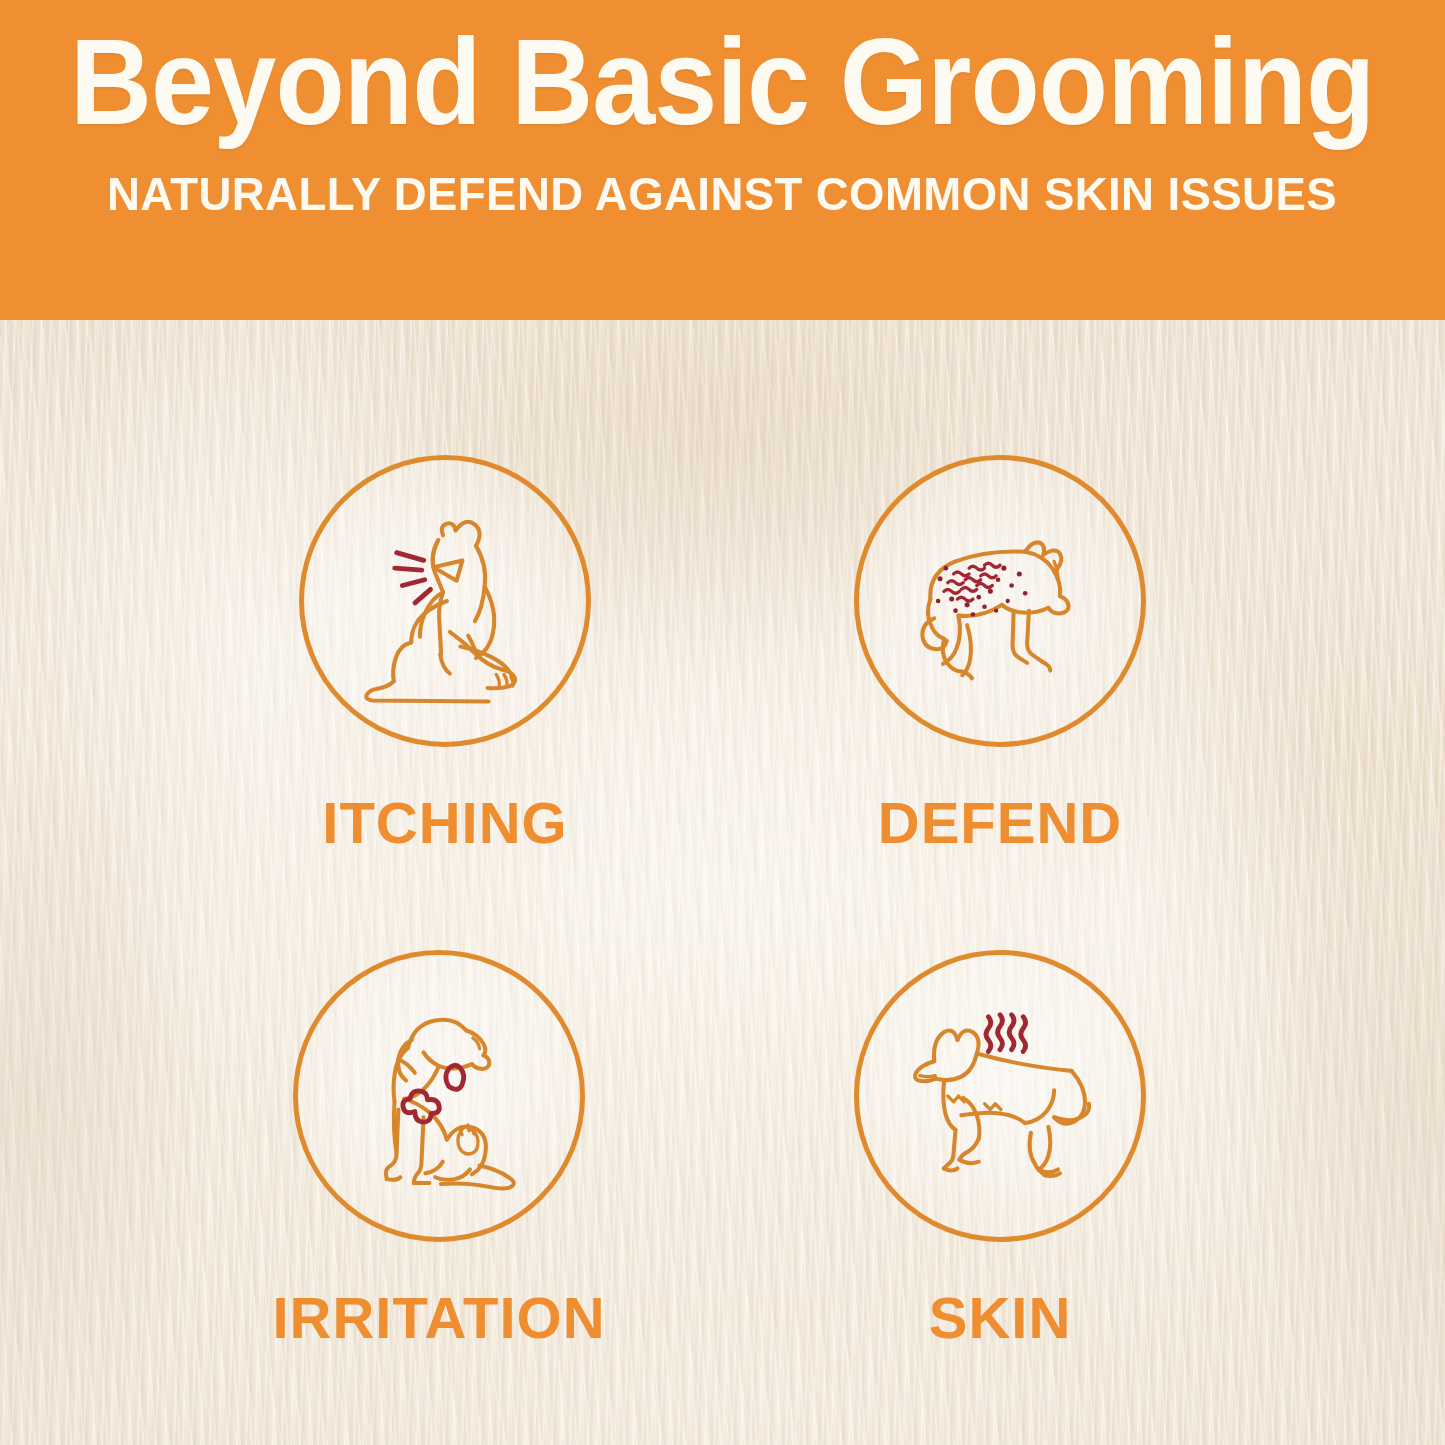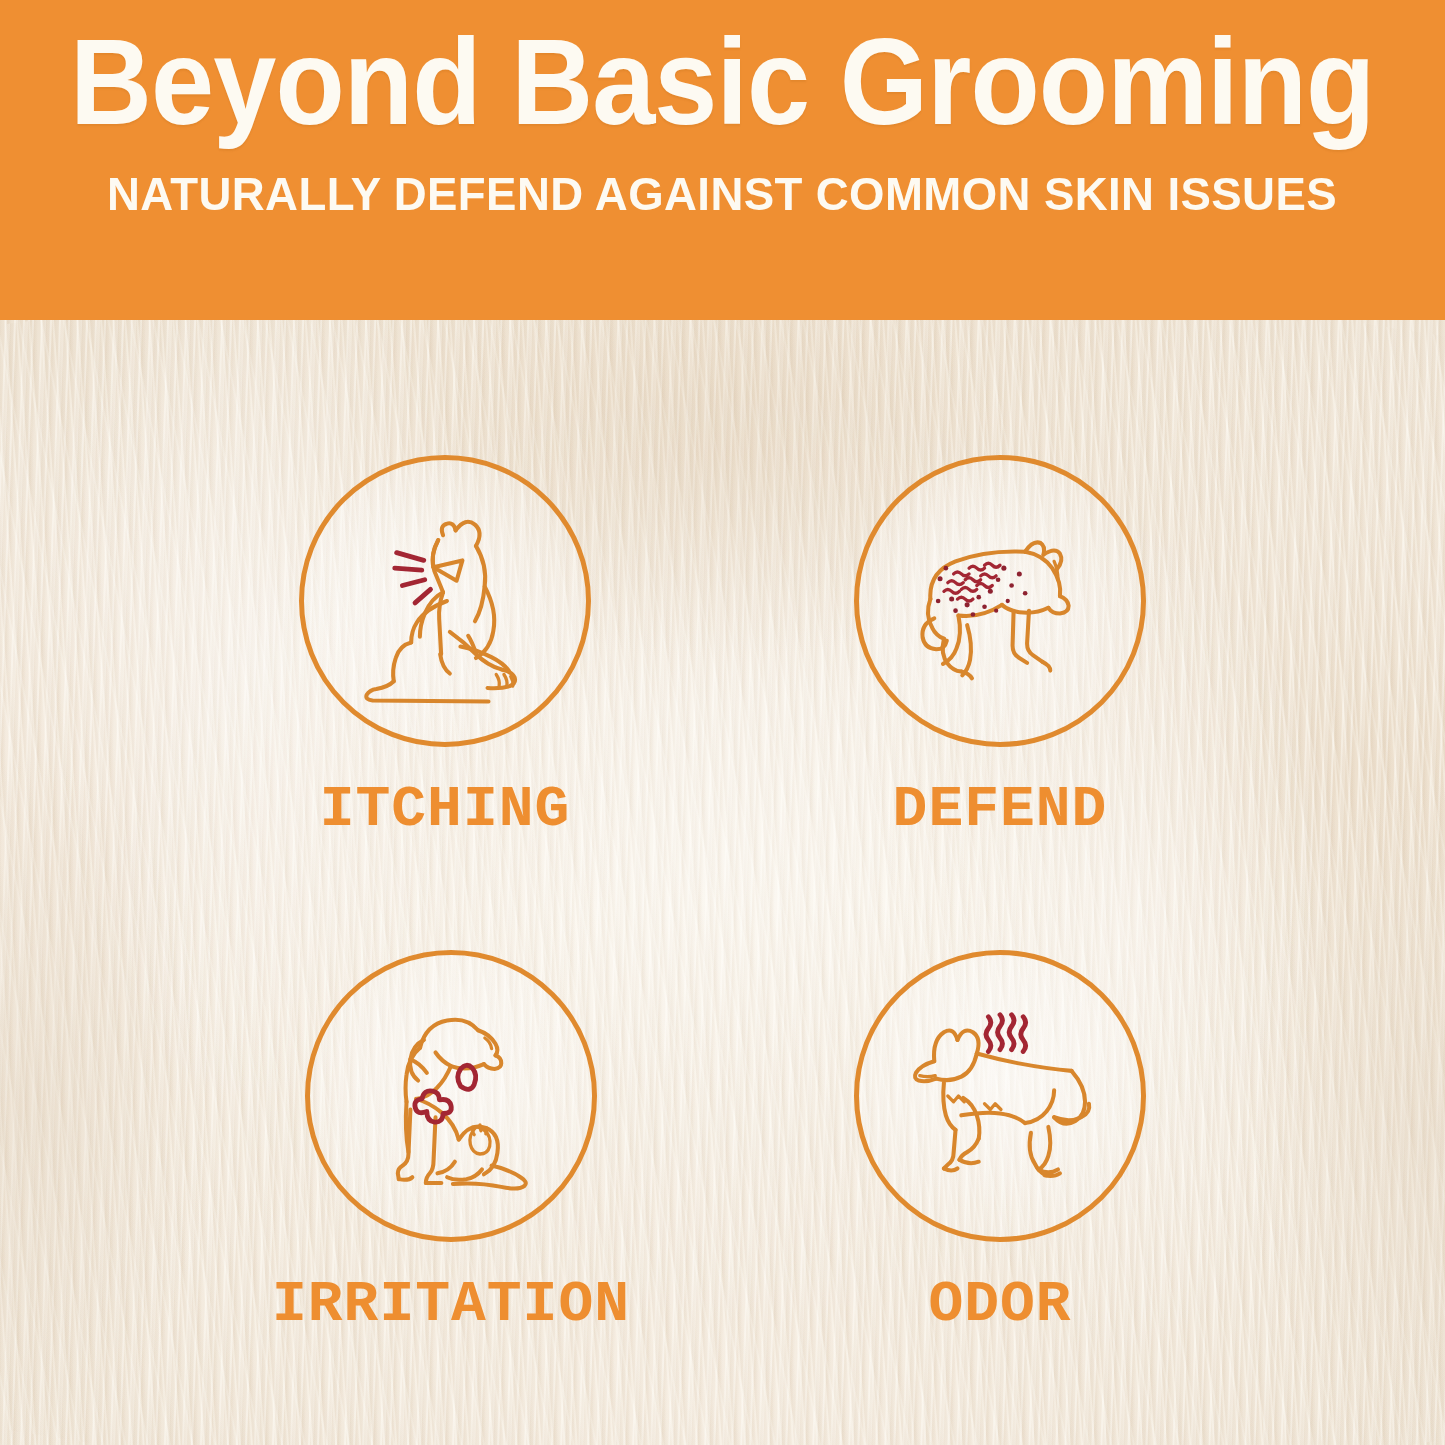--- a/index.html
+++ b/index.html
@@ -108,35 +108,35 @@
   }
 
   
   .grid {
     position:absolute; left:0; top:320px;
     width:1445px; height:1125px;
   }
   .cell { position:absolute; width:500px; text-align:center; }
   .cell-0 { left:195px;  top:135px; }
   .cell-1 { left:750px;  top:135px; }
-  .cell-2 { left:201px;  top:630px; }
+  .cell-2 { left:189px;  top:630px; }
   .cell-3 { left:750px;  top:630px; }
 
   .circle {
     width:292px; height:292px; margin:0 auto;
     border:5px solid #E08A2E;
     border-radius:50%;
     display:flex; align-items:center; justify-content:center;
     background:radial-gradient(circle at 48% 45%, rgba(255,255,255,0.55) 0%, rgba(255,255,255,0.20) 60%, rgba(255,255,255,0.05) 100%);
   }
   .circle svg { width:232px; height:232px; display:block; }
 
   .icon-label {
-    margin-top:30px;
-    font-family:Liberation Mono, monospace;
+    margin-top:42px;
+    font-family:Liberation Sans, sans-serif;
     font-weight:bold;
     font-size:58px;
     letter-spacing:1px;
     color:#EE8E30;
     white-space:nowrap;
   }
 
   .ln { fill:none; stroke:#D8862C; stroke-width:4.2; stroke-linecap:round; stroke-linejoin:round; }
   .ln-thin { fill:none; stroke:#D8862C; stroke-width:3.4; stroke-linecap:round; stroke-linejoin:round; }
   .rd { fill:none; stroke:#A32633; stroke-width:5; stroke-linecap:round; stroke-linejoin:round; }
@@ -345,17 +345,17 @@
 
           <path class="ln-thin" d="M66 120 l6 6 l5 -6 l6 6"></path>
           <path class="ln-thin" d="M104 128 l6 6 l5 -6 l6 6"></path>
 
           <path class="rd" d="M108 38 q5 6 0 12 q-5 6 0 12 q5 6 0 12"></path>
           <path class="rd" d="M120 36 q5 6 0 12 q-5 6 0 12 q5 6 0 12"></path>
           <path class="rd" d="M132 36 q5 6 0 12 q-5 6 0 12 q5 6 0 12"></path>
           <path class="rd" d="M144 38 q5 6 0 12 q-5 6 0 12 q5 6 0 12"></path>
         </svg>
       </div>
-      <div class="icon-label">ODOR</div>
+      <div class="icon-label">SKIN</div>
     </div>
 
   </div>
 </div>
 
 </body></html>

